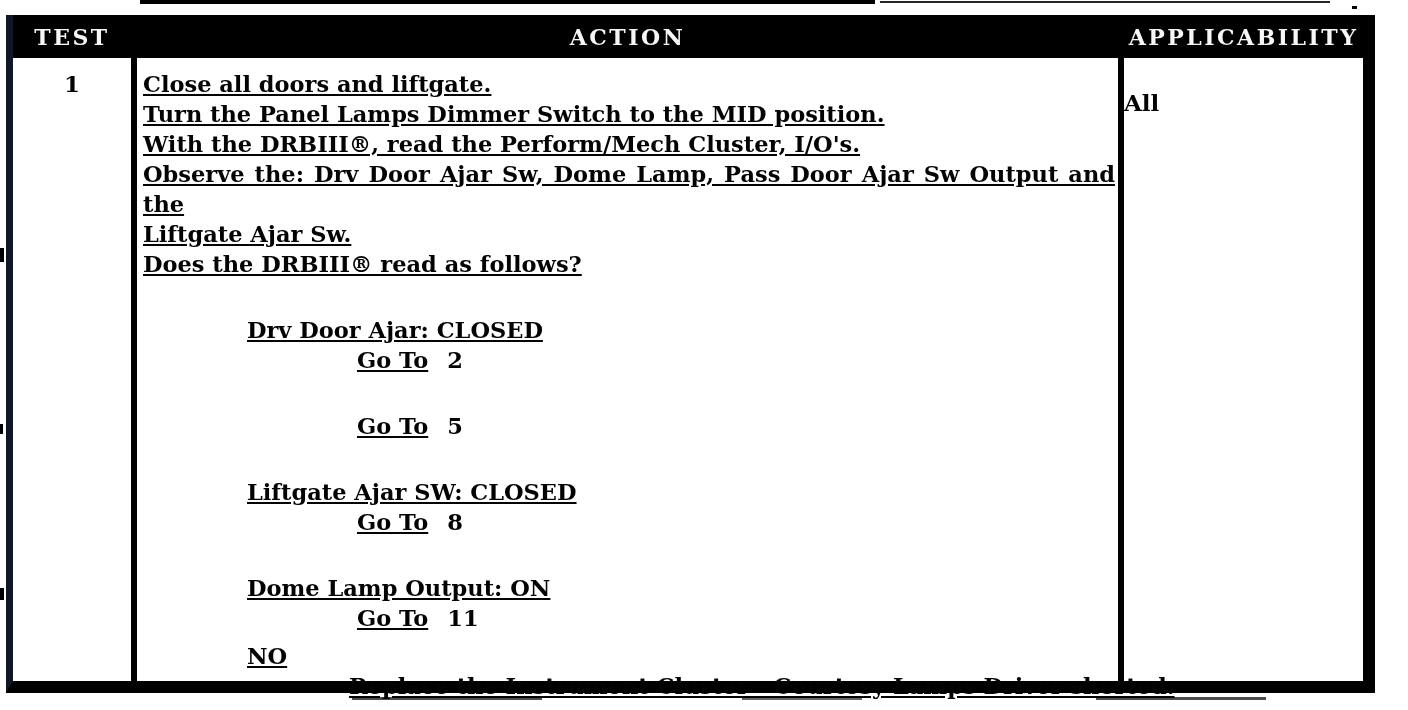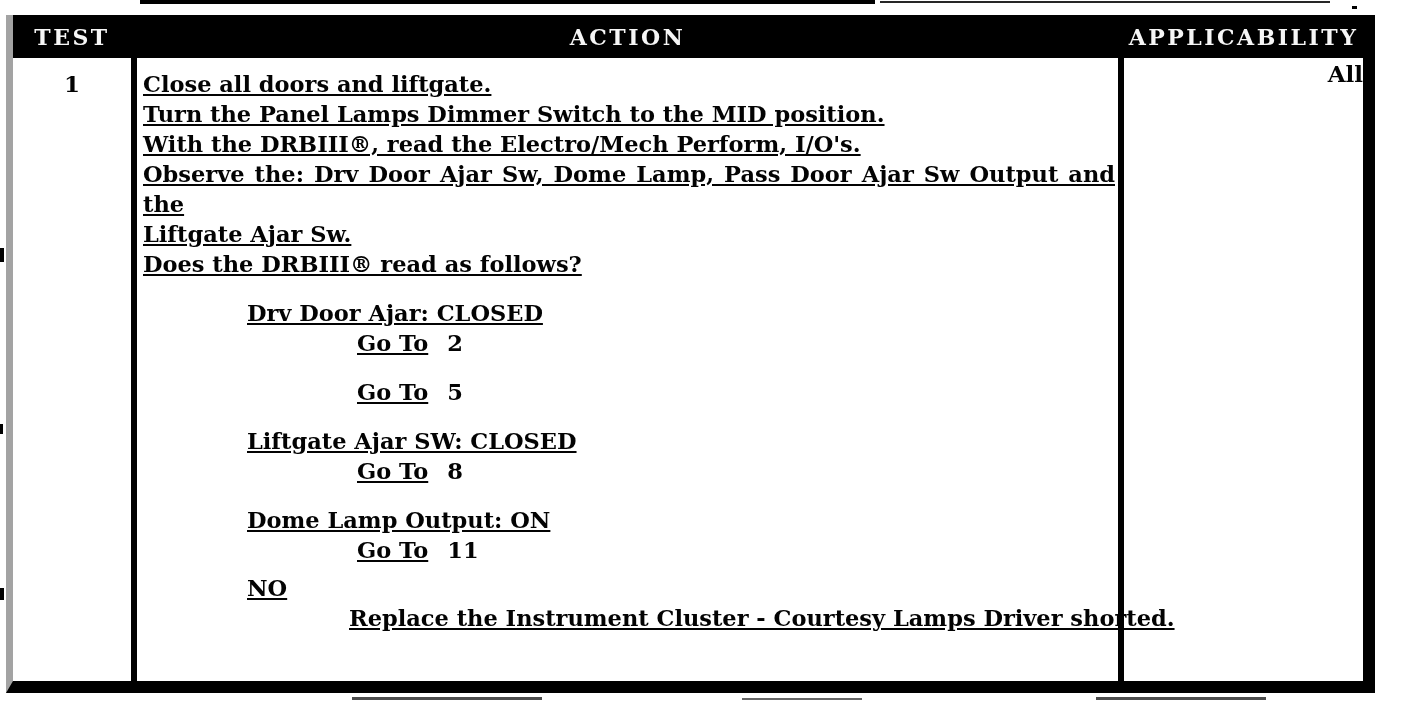--- a/index.html
+++ b/index.html
@@ -17,21 +17,21 @@
     color: #030303;
     -webkit-font-smoothing: none;
   }
 
   
   .doc-table {
     position: absolute;
     left: 6px;
     top: 15px;
     width: 1350px;           
-    border-left: 7px solid #a3a3a3;
+    border-left: 7px solid #0f172a;
     border-right: 12px solid #000;
     border-bottom: 12px solid #000;
     background: #a3a3a3;
   }
 
   .header-row {
     display: flex;
     height: 43px;
     background: #000000;
     color: #f6f6f6;
@@ -68,34 +68,34 @@
     width: 981px; flex: 0 0 981px;
     box-sizing: border-box;
     padding: 11px 3px 0 6px;
     font-size: 22.5px;
     line-height: 30px;
     text-decoration: underline;
   }
   .cell-appl {
     width: 239px; flex: 0 0 239px;
     box-sizing: border-box;
-    padding-top: 2px;
-    text-align: right;
+    padding-top: 31px;
+    text-align: left;
     font-size: 23px;
   }
 
   
   .line { white-space: nowrap; }
   .line.justify {
     white-space: normal;
     text-align: justify;
     text-align-last: justify;
     text-justify: inter-word;
   }
-  .cond-block { margin-top: 19px; }
+  .cond-block { margin-top: 36px; }
   .cond-reading { padding-left: 104px; white-space: nowrap; }
   .goto-line { padding-left: 214px; white-space: nowrap; }
   .goto-num { display: inline-block; margin-left: 19px; }
   .no-label { margin-top: 8px; padding-left: 104px; }
   .step-line { padding-left: 206px; white-space: nowrap; }
 
   
   .artifact { position: absolute; background: #000; }
   .a-top1    { left: 140px; top: 0;    width: 735px;  height: 4px; }
   .a-top2    { left: 880px; top: 1px;  width: 450px;  height: 2px; opacity: .85; }
@@ -134,21 +134,21 @@
 
     <div class="cell-test">
       <span>1</span>
     </div>
 
     <div class="divider"></div>
 
     <div class="cell-action">
       <div class="line">Close all doors and liftgate.</div>
       <div class="line">Turn the Panel Lamps Dimmer Switch to the MID position.</div>
-      <div class="line">With the DRBIII®, read the Electro/Mech Perform, I/O's.</div>
+      <div class="line">With the DRBIII®, read the Perform/Mech Cluster, I/O's.</div>
       <div class="line justify">Observe the: Drv Door Ajar Sw, Dome Lamp, Pass Door Ajar Sw Output and the</div>
       <div class="line">Liftgate Ajar Sw.</div>
       <div class="line">Does the DRBIII® read as follows?</div>
 
       <div class="cond-block">
         <div class="cond-reading">Drv Door Ajar: CLOSED</div>
         <div class="goto-line">
           <span>Go To</span><span class="goto-num">2</span>
         </div>
       </div>

